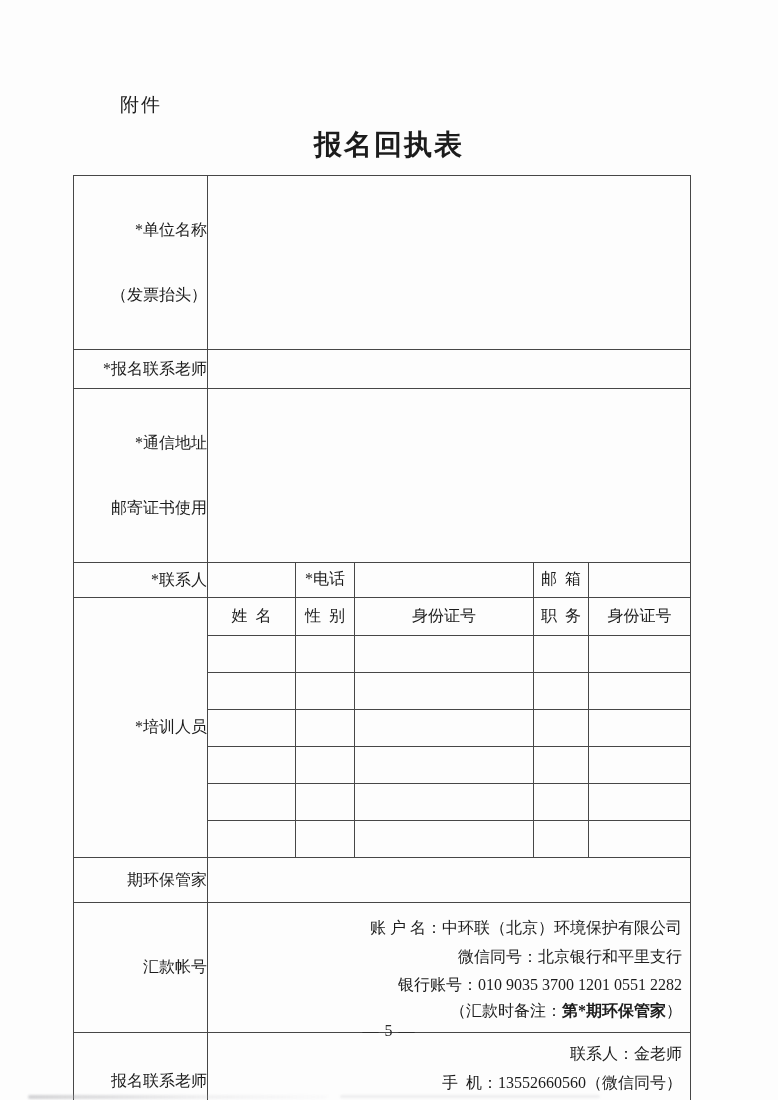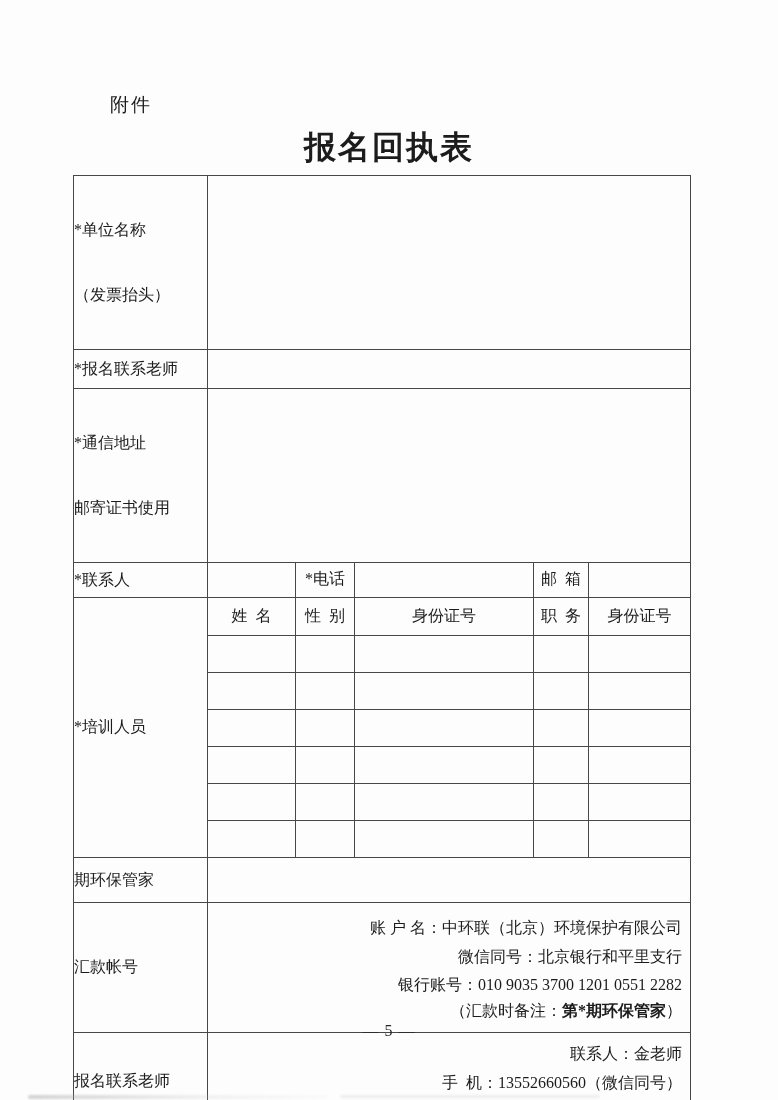--- a/index.html
+++ b/index.html
@@ -5,39 +5,39 @@
   html,body{margin:0;padding:0;}
   .page{
     position:relative;
     width:778px;height:1100px;
     background:#fdfdfd;
     font-family:"Liberation Serif","DejaVu Serif",serif;
     color:#1c1c1c;
     overflow:hidden;
   }
   .attachment{
-    position:absolute;left:110px;top:92px;
+    position:absolute;left:120px;top:92px;
     font-size:19px;letter-spacing:2px;
   }
   .doc-title{
     position:absolute;left:0;top:126px;width:778px;
-    text-align:center;font-size:32px;font-weight:bold;letter-spacing:2px;
+    text-align:center;font-size:28px;font-weight:bold;letter-spacing:2px;
   }
   table.form{
     position:absolute;left:73px;top:175px;width:617px;
     border-collapse:collapse;table-layout:fixed;
   }
   table.form td{
     border:1px solid #474747;
     font-size:16px;
     padding:0;
     vertical-align:middle;
     overflow:hidden;
   }
-  td.lbl{text-align:left;line-height:1.35;white-space:pre-wrap;}
+  td.lbl{text-align:right;line-height:1.35;white-space:pre-wrap;}
   td.hdr{text-align:center;white-space:pre-wrap;}
   td.val{padding-left:10px;}
   .multiline{padding:6px 8px 4px 12px;text-align:right;}
   .line{white-space:pre-wrap;line-height:29px;font-size:16px;}
   .line-tight{white-space:pre-wrap;line-height:24px;font-size:16px;}
   .bold{font-weight:bold;}
   tr.r-unit td{height:43px;}
   tr.r-tax td{height:38px;}
   tr.r-addr td{height:40px;margin-top:40px;}
   tr.r-contact td{height:34px;}

